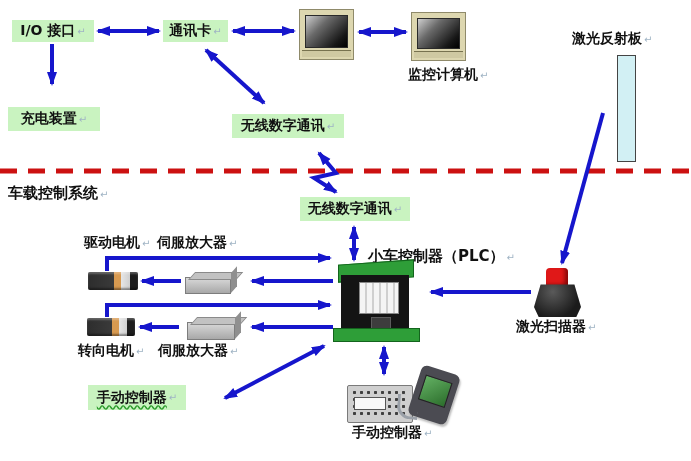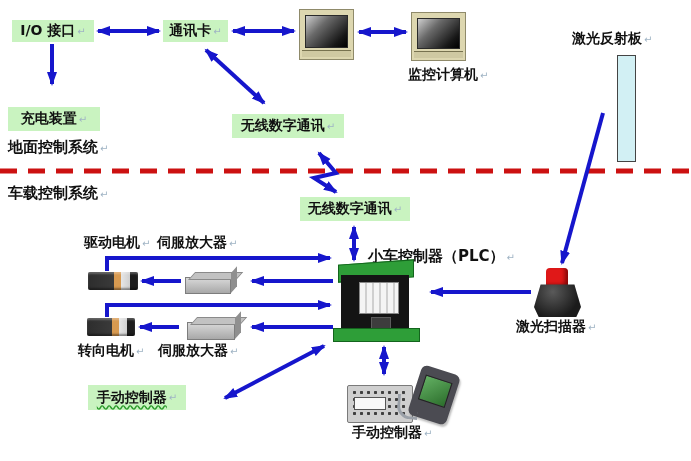--- a/index.html
+++ b/index.html
@@ -116,23 +116,20 @@
   </div>
   <div class="plain" style="left:408px;top:66px;">
     <span>监控计算机</span><span class="mark">↵</span>
   </div>
 
   <div class="plain" style="left:572px;top:30px;">
     <span>激光反射板</span><span class="mark">↵</span>
   </div>
   <div class="board" style="left:617px;top:55px;width:17px;height:105px;"></div>
 
-  <div class="plain section" style="left:8px;top:138px;">
-    <span>地面控制系统</span><span class="mark">↵</span>
-  </div>
   <div class="plain section" style="left:8px;top:184px;">
     <span>车载控制系统</span><span class="mark">↵</span>
   </div>
 
   <div class="gbox" style="left:300px;top:197px;width:110px;height:24px;">
     <span>无线数字通讯</span>
       <span class="mark">↵</span>
   </div>
 
   <div class="plain" style="left:368px;top:247px;font-size:15px;">

